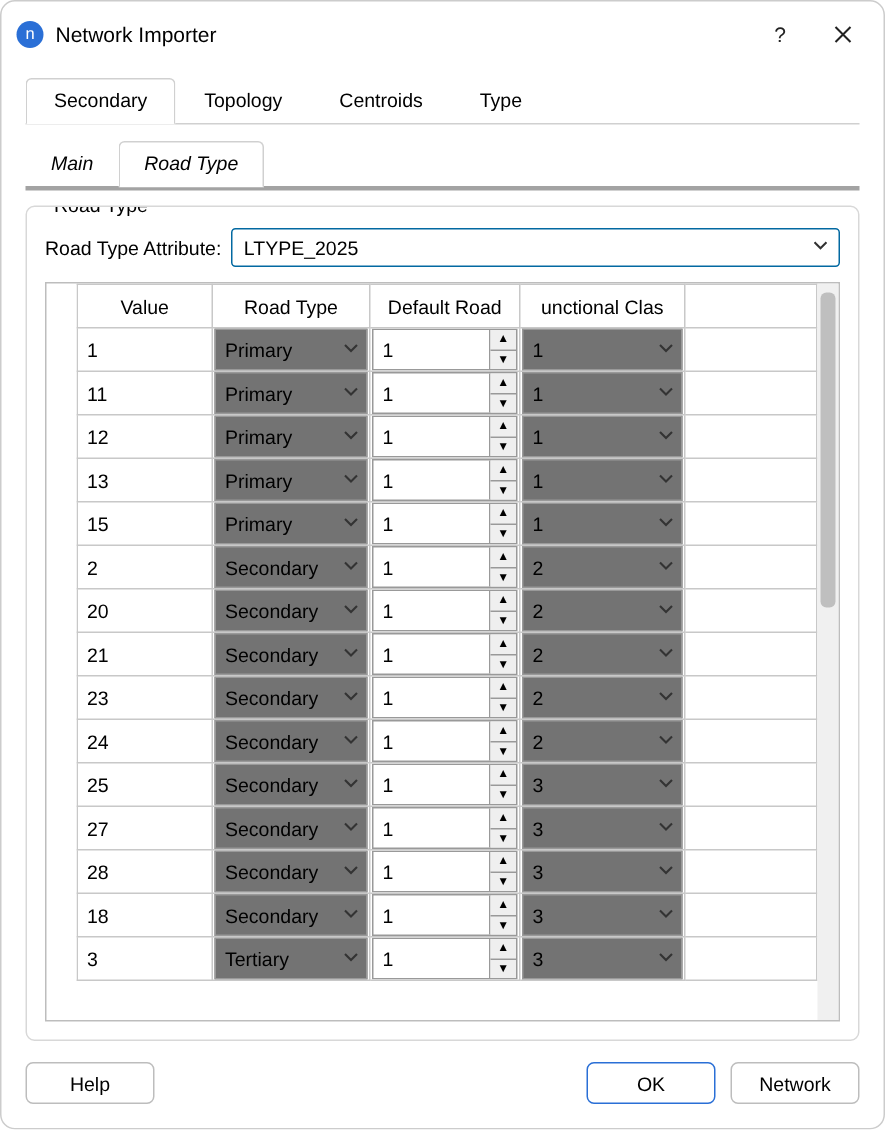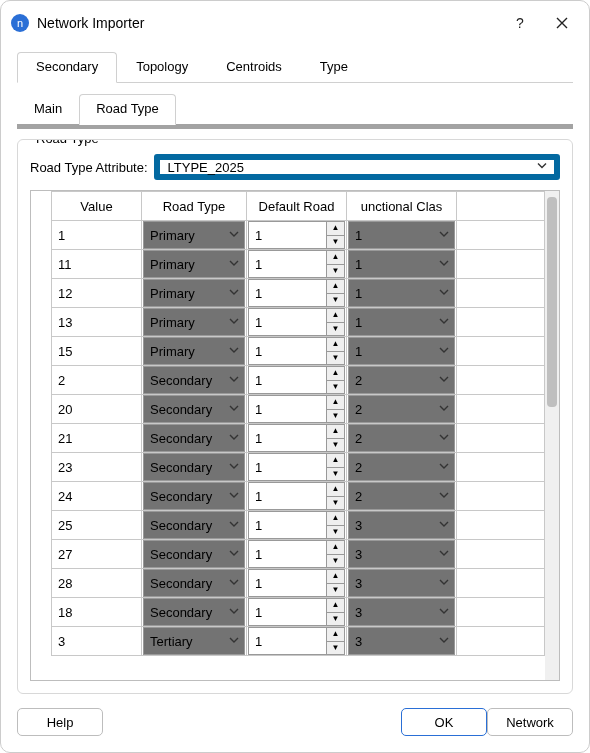--- a/index.html
+++ b/index.html
@@ -61,21 +61,22 @@
   }
   .tab.active {
     border: 1px solid #d0d0d0;
     border-bottom: 1px solid #fff;
     border-radius: 4px 4px 0 0;
     background: #fff;
   }
   .subtabs {
     display: flex;
     margin-top: 10px;
-    border-bottom: 5px solid #a3a3a3;
+    border-bottom: 3px solid #a3a3a3;
+    font-style: italic;
   }
   .subtab {
     padding: 6px 16px 8px 16px;
     cursor: default;
     position: relative;
     top: 1px;
     border: 1px solid transparent;
     border-bottom: none;
   }
   .subtab.active {
@@ -105,21 +106,21 @@
   }
   .attr-row {
     display: flex;
     align-items: center;
     gap: 6px;
     margin-bottom: 10px;
   }
   .attr-row label { white-space: nowrap; }
   .combo {
     flex: 1;
-    border: 6px solid #0369a1;
+    border: 1px solid #0369a1;
     border-radius: 3px;
     height: 26px;
     display: flex; align-items: center;
     padding: 0 8px;
     position: relative;
     background: #fff;
     text-align: center;
   }
   .combo .chev {
     position: absolute; right: 6px; top: 50%; transform: translateY(-50%);
@@ -196,20 +197,21 @@
   }
   .vscroll .thumb {
     position: absolute; left: 2px; right: 2px;
     top: 6px; height: 210px;
     background: #bfbfbf;
     border-radius: 4px;
   }
   .footer {
     display: flex;
     padding: 14px 16px 16px 16px;
+    gap: 10px;
   }
   .footer .spacer { flex: 1; }
   .btn {
     min-width: 86px;
     height: 28px;
     border: 1px solid #bdbdbd;
     border-radius: 5px;
     background: #fff;
     display: flex; align-items: center; justify-content: center;
     padding: 0 16px;

